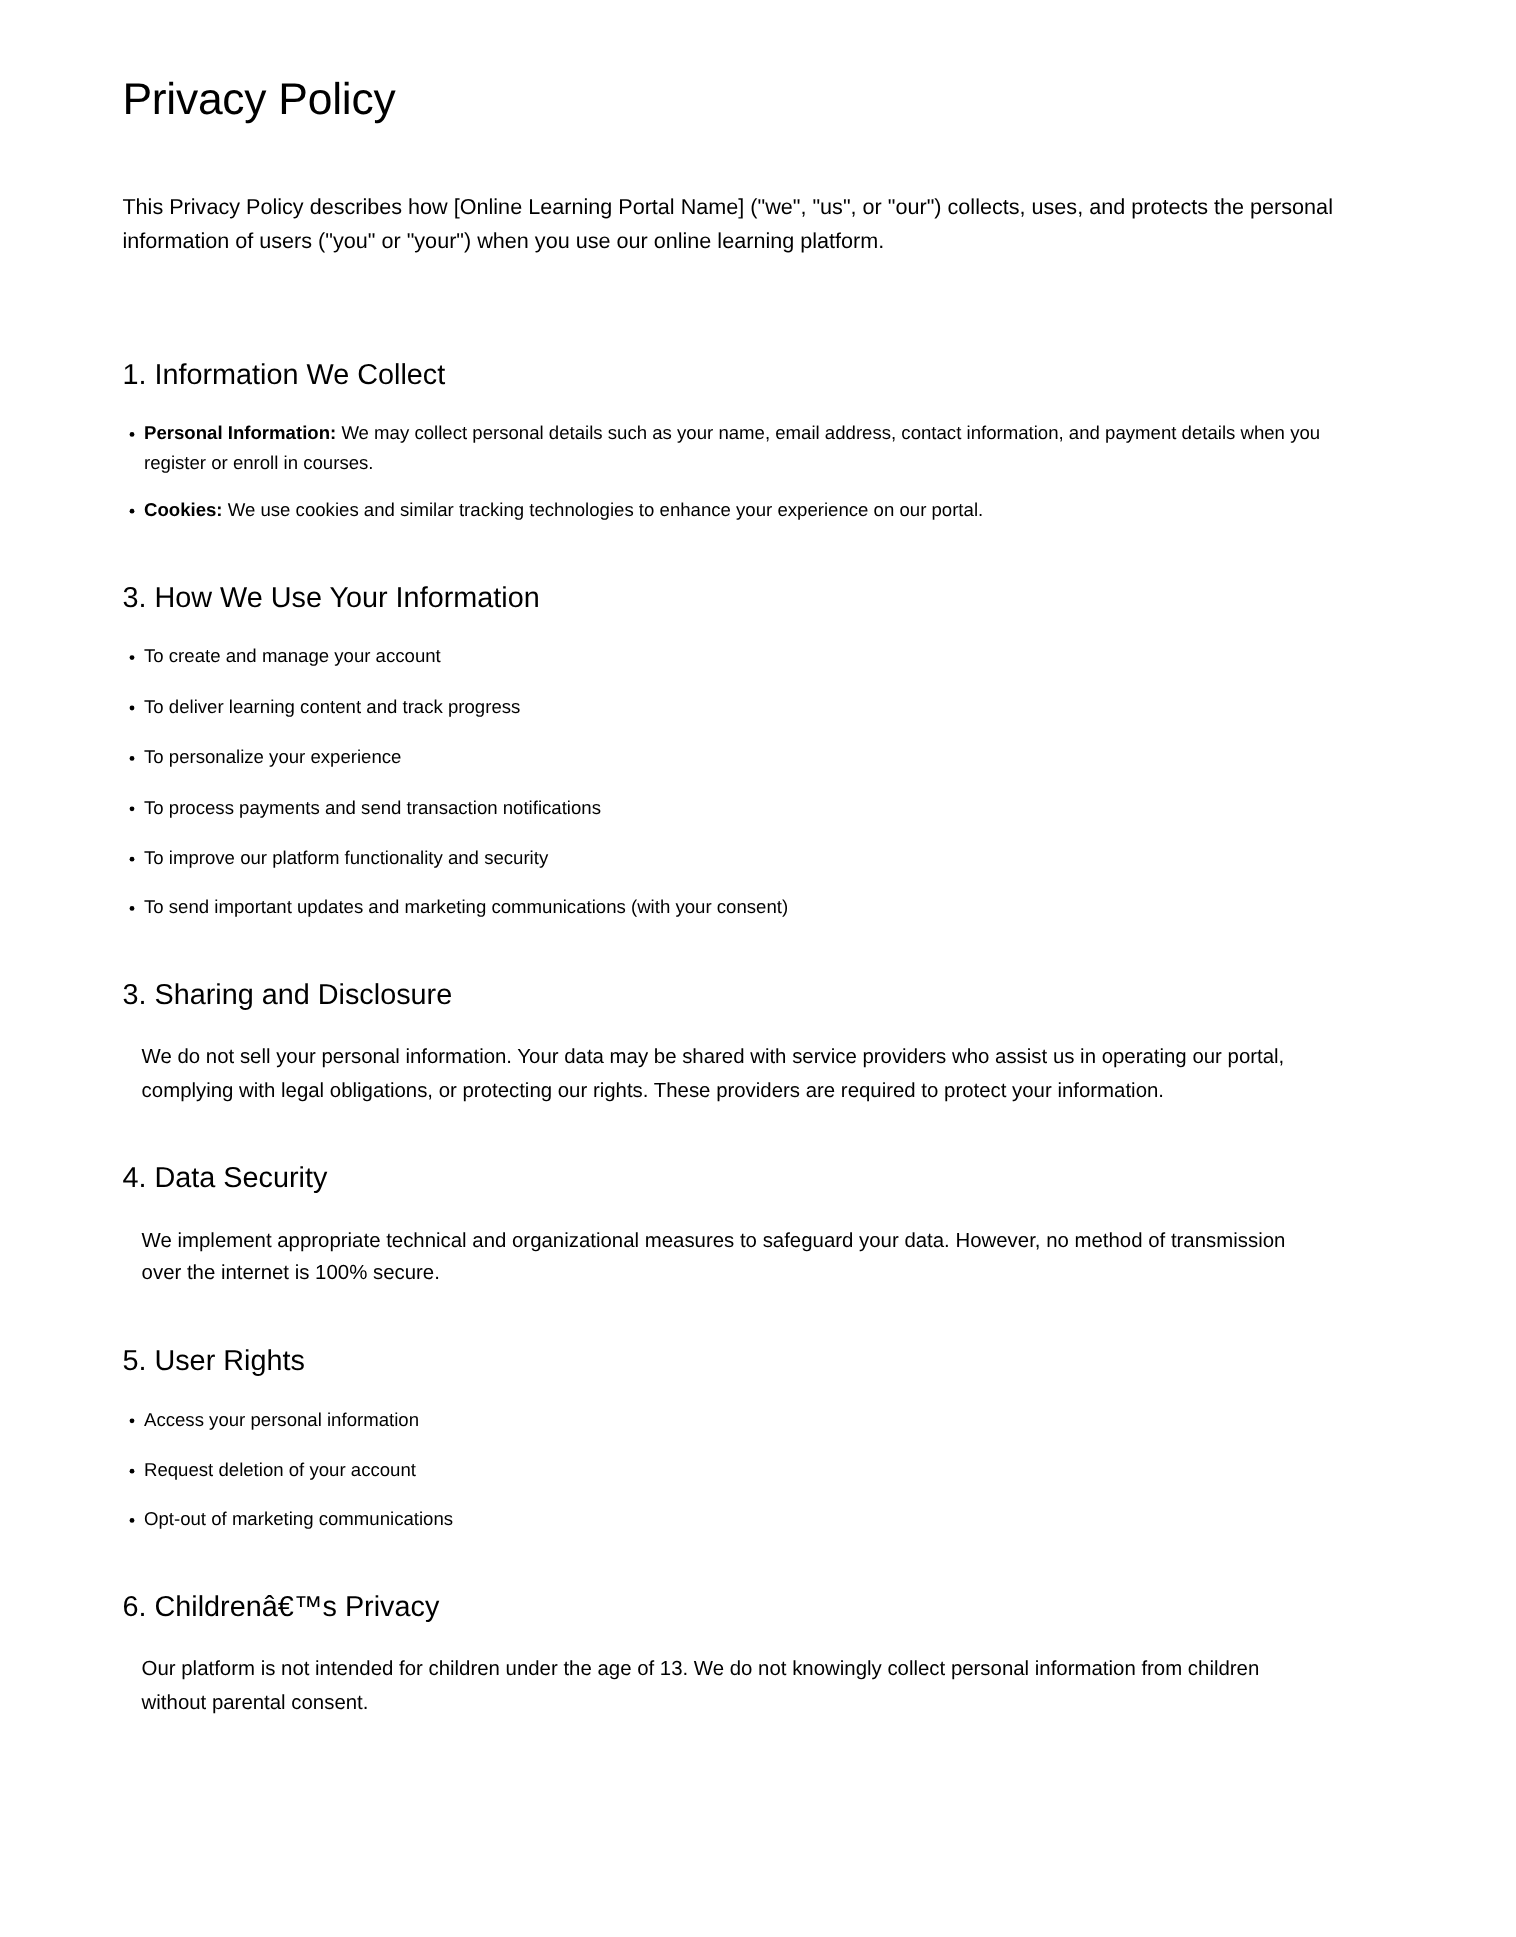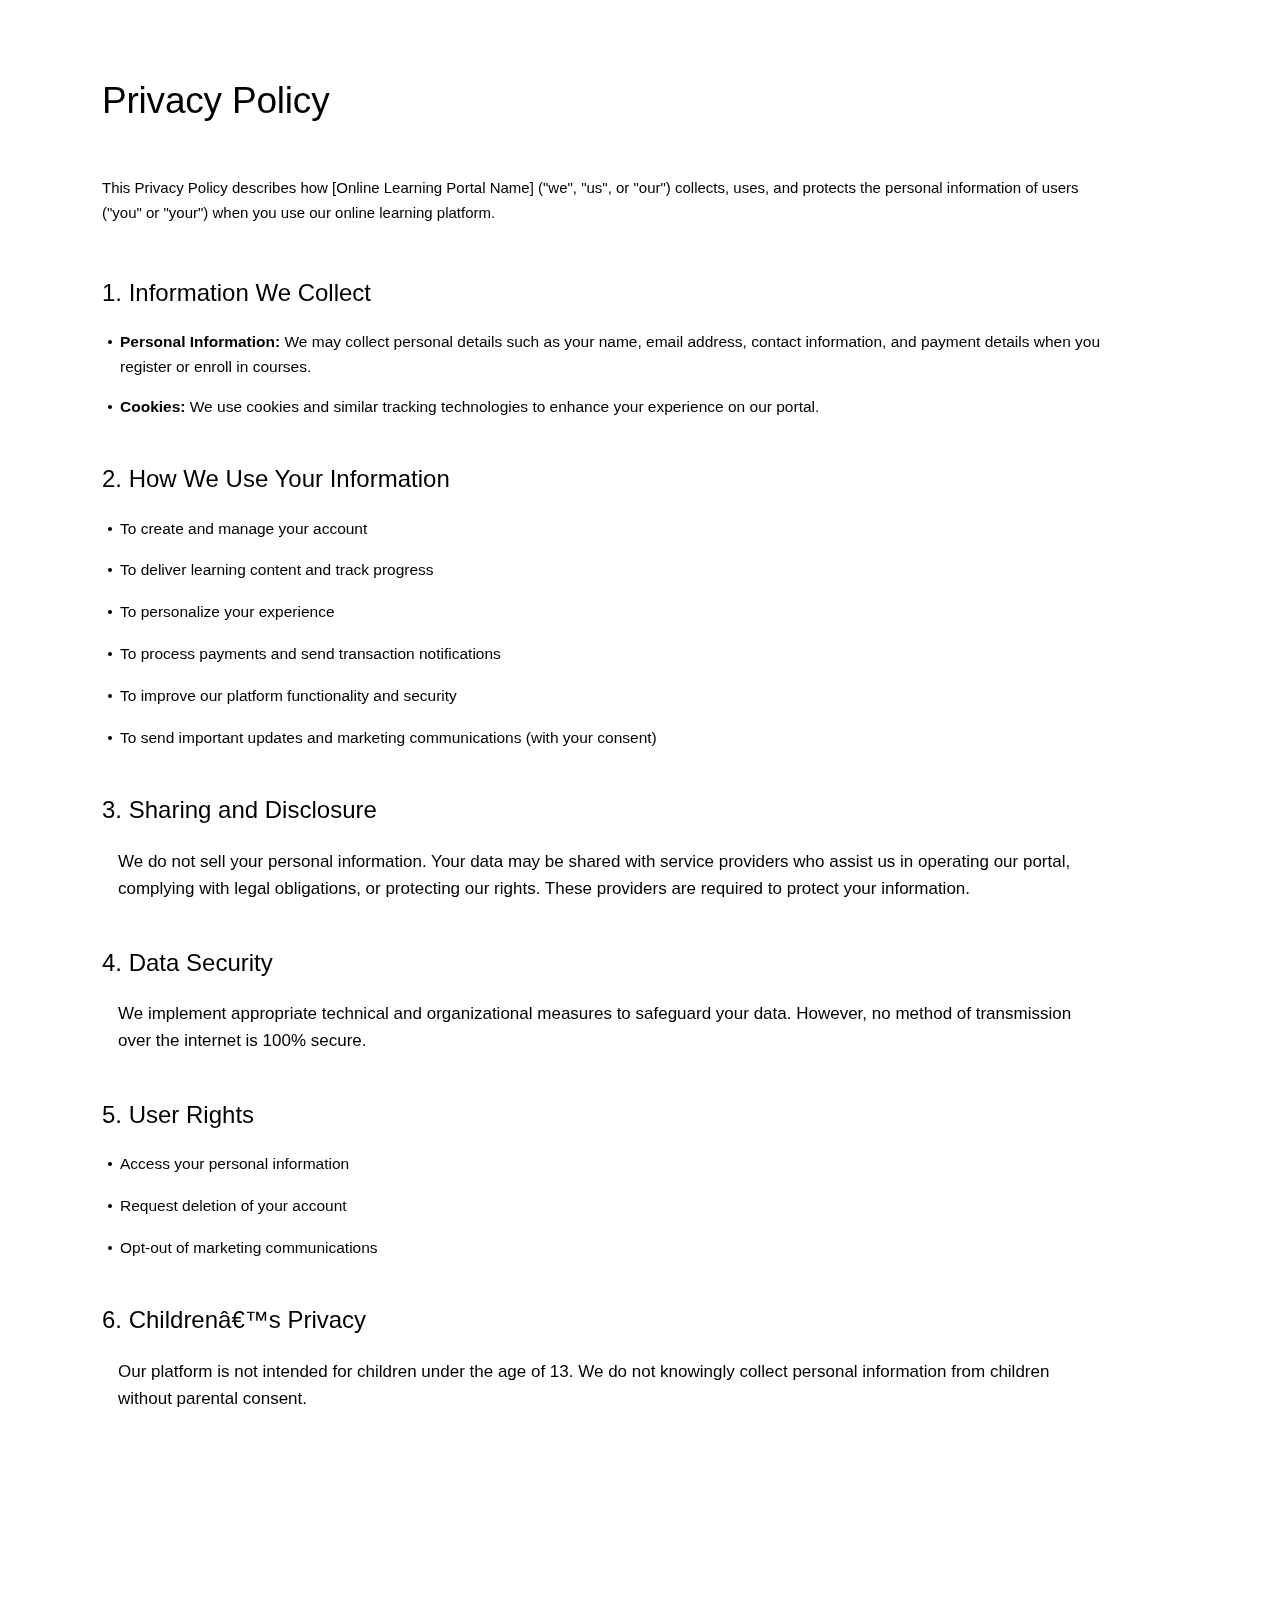--- a/index.html
+++ b/index.html
@@ -12,33 +12,33 @@
     min-height: 1614px;
     font-family: "Liberation Sans", sans-serif;
     color: #000000;
     -webkit-font-smoothing: antialiased;
   }
   .page {
     width: 1263px;
     min-height: 1614px;
     background: #ffffff;
     box-sizing: border-box;
-    padding: 78px 145px 60px 102px;
+    padding: 60px 145px 60px 102px;
   }
   .doc-title {
     font-size: 37px;
     font-weight: normal;
     line-height: 1.25;
     margin: 0 0 52px 0;
     letter-spacing: -0.2px;
   }
   .intro {
-    font-size: 15px;
+    font-size: 18px;
     line-height: 1.62;
-    margin: 0 0 52px 0;
+    margin: 0 0 80px 0;
     max-width: 1018px;
   }
   .section {
     margin: 0 0 44px 0;
   }
   .section:last-child {
     margin-bottom: 0;
   }
   .section-title {
     font-size: 24px;
@@ -96,21 +96,21 @@
 
   <section class="section">
     <h2 class="section-title">1. Information We Collect</h2>
     <ul class="bullets">
       <li><span class="lead">Personal Information:</span><span> We may collect personal details such as your name, email address, contact information, and payment details when you register or enroll in courses.</span></li>
       <li><span class="lead">Cookies:</span><span> We use cookies and similar tracking technologies to enhance your experience on our portal.</span></li>
     </ul>
   </section>
 
   <section class="section">
-    <h2 class="section-title">2. How We Use Your Information</h2>
+    <h2 class="section-title">3. How We Use Your Information</h2>
     <ul class="bullets tight">
       <li>To create and manage your account</li>
       <li>To deliver learning content and track progress</li>
       <li>To personalize your experience</li>
       <li>To process payments and send transaction notifications</li>
       <li>To improve our platform functionality and security</li>
       <li>To send important updates and marketing communications (with your consent)</li>
     </ul>
   </section>
 

